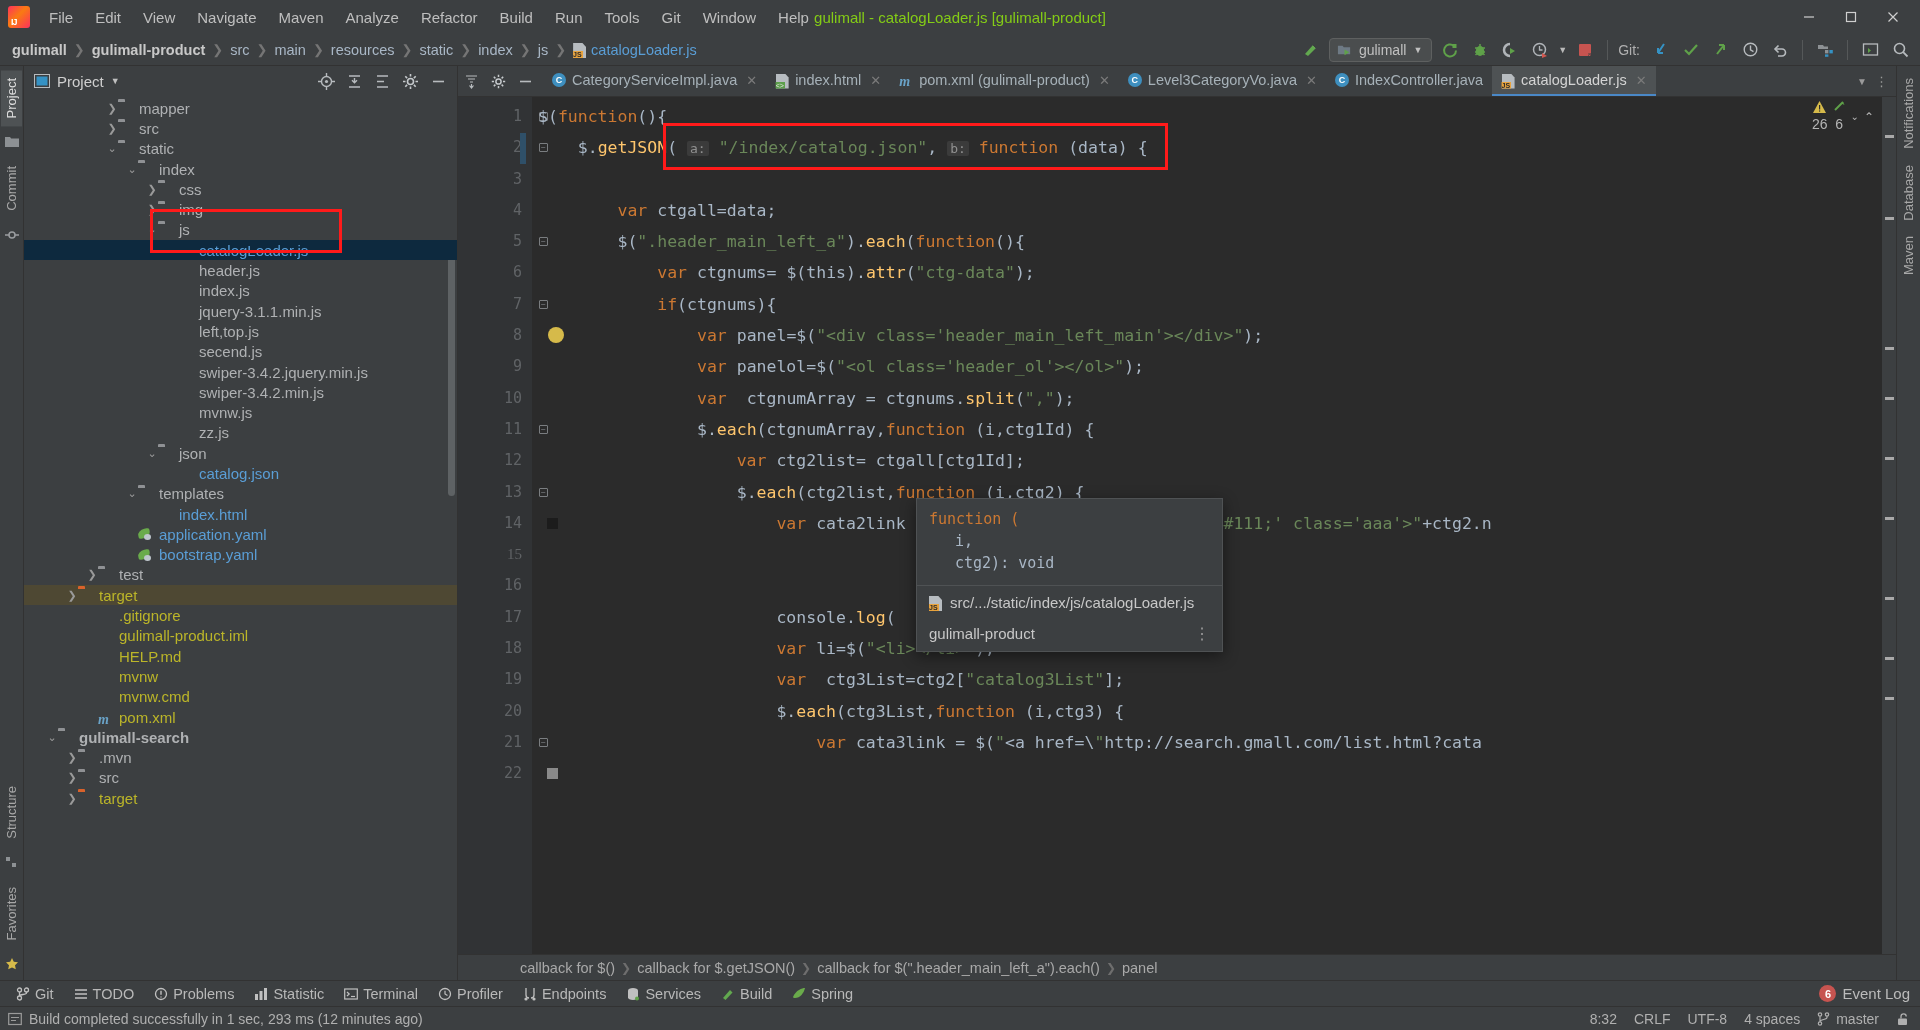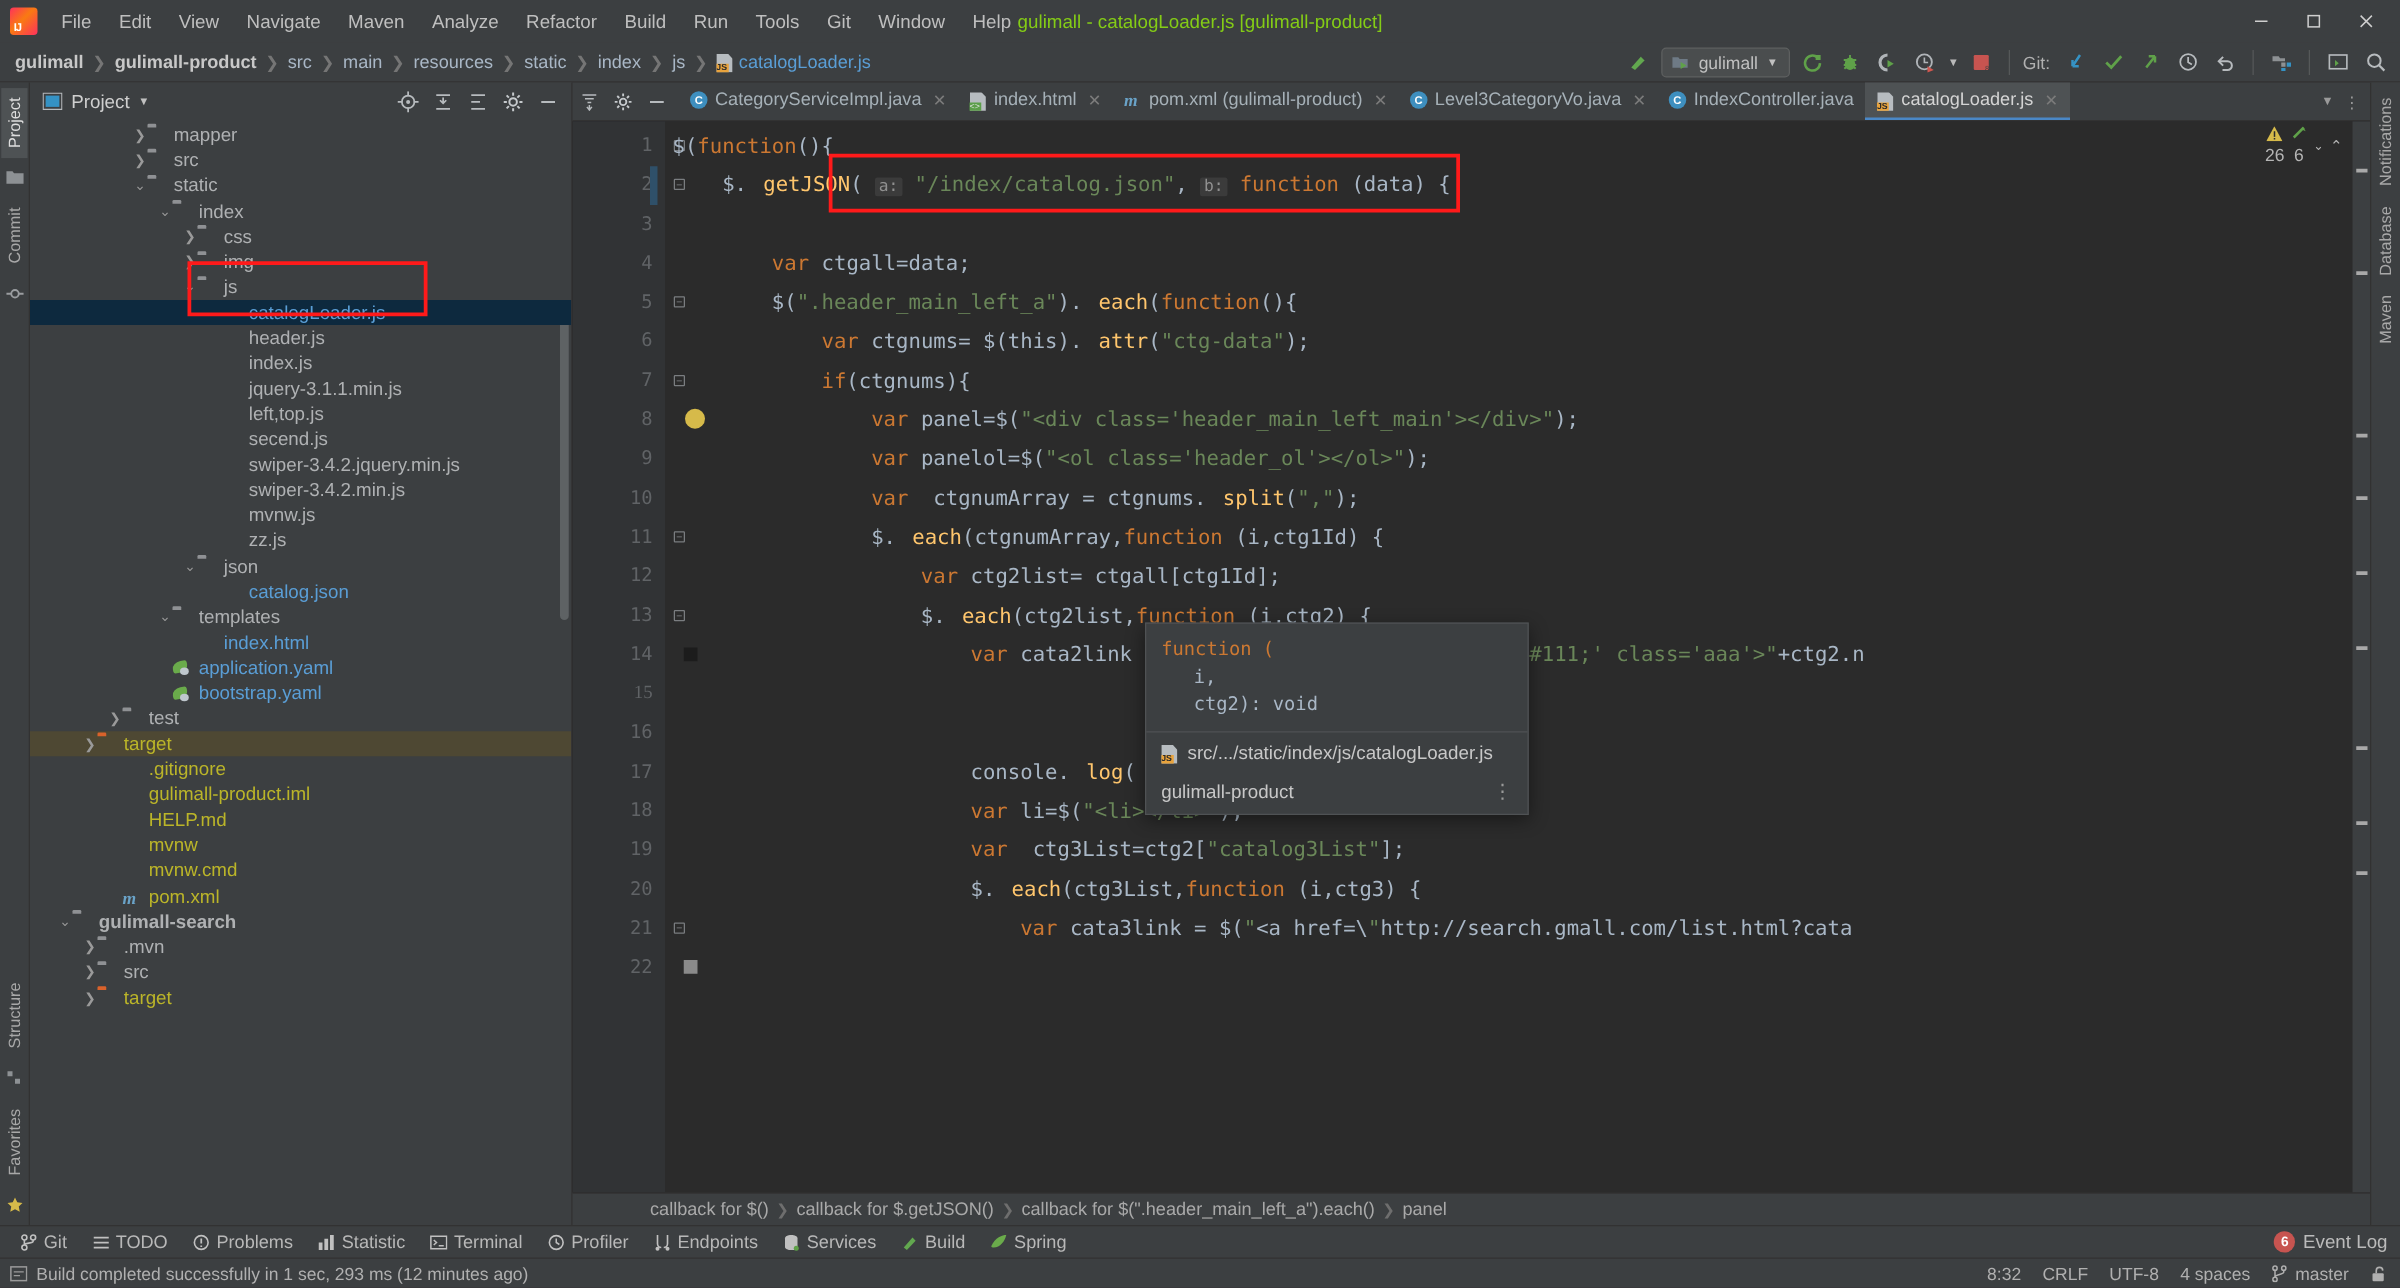--- a/index.html
+++ b/index.html
@@ -121,21 +121,21 @@
           display:flex;align-items:center;justify-content:center;}
   .tabs-right{margin-left:auto;display:flex;align-items:center;gap:8px;padding-right:8px;color:#9a9a9a;}
 
   .code-area { flex:1 1 auto; display:flex; position:relative; min-height:0; overflow:hidden;
                background:#2b2b2b; font-family:"DejaVu Sans Mono", monospace; }
   .gutter { width:74px; flex:0 0 74px; background:#313335; position:relative; padding-top:4px;}
   .gline { height:31.3px; line-height:31.3px; text-align:right; padding-right:10px; color:#606366; font-size:15px;}
 
   .code { flex:1 1 auto; position:relative; padding-top:4px; overflow:hidden;}
   .cline { height:31.3px; line-height:31.3px; font-size:16.5px; white-space:pre; padding-left:6px;}
-  .k-orng{color:#cc7832;} .k-str{color:#6a8759;} .k-func{color:#ffc66d;margin-left:13px;} .k-txt{color:#a9b7c6;}
+  .k-orng{color:#cc7832;} .k-str{color:#6a8759;} .k-func{color:#ffc66d;} .k-txt{color:#a9b7c6;}
   .k-num{color:#6897bb;} .k-hint{color:#909090;background:#3b3b3b;border-radius:2px;padding:0 3px;font-size:13px;}
 
   
   .popup { position:absolute; background:#3c3f41; border:1px solid #4f5254; box-shadow:0 4px 14px rgba(0,0,0,.45);
            z-index:30; font-family:"Liberation Sans",sans-serif;}
   .popup .sig { font-family:"DejaVu Sans Mono", monospace; font-size:15px; padding:9px 12px 11px 12px; line-height:22px; color:#a9b7c6;}
   .popup .divider{height:1px;background:#4f5254;}
   .popup .pathrow{display:flex;align-items:center;gap:8px;padding:8px 12px;font-size:15px;color:#c8c8c8;}
   .popup .modrow{display:flex;align-items:center;padding:6px 12px 9px 12px;font-size:15px;color:#c8c8c8;}
   .popup .dots{margin-left:auto;color:#9a9a9a;letter-spacing:0;line-height:6px;font-size:16px;}

